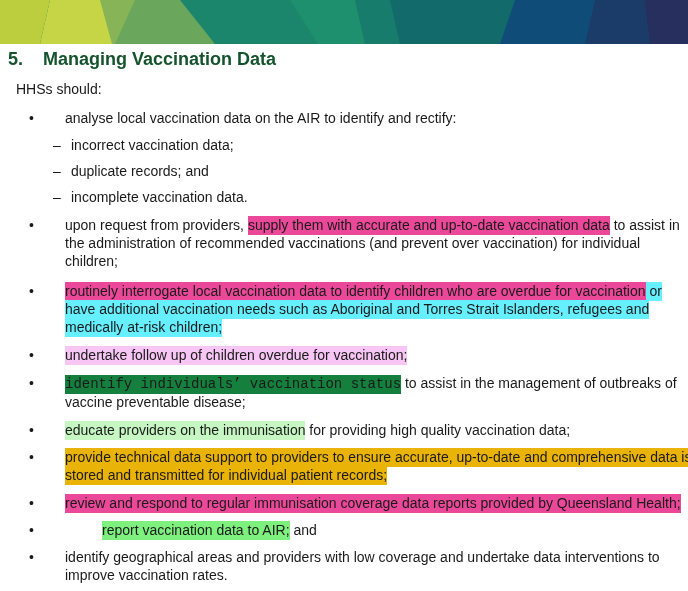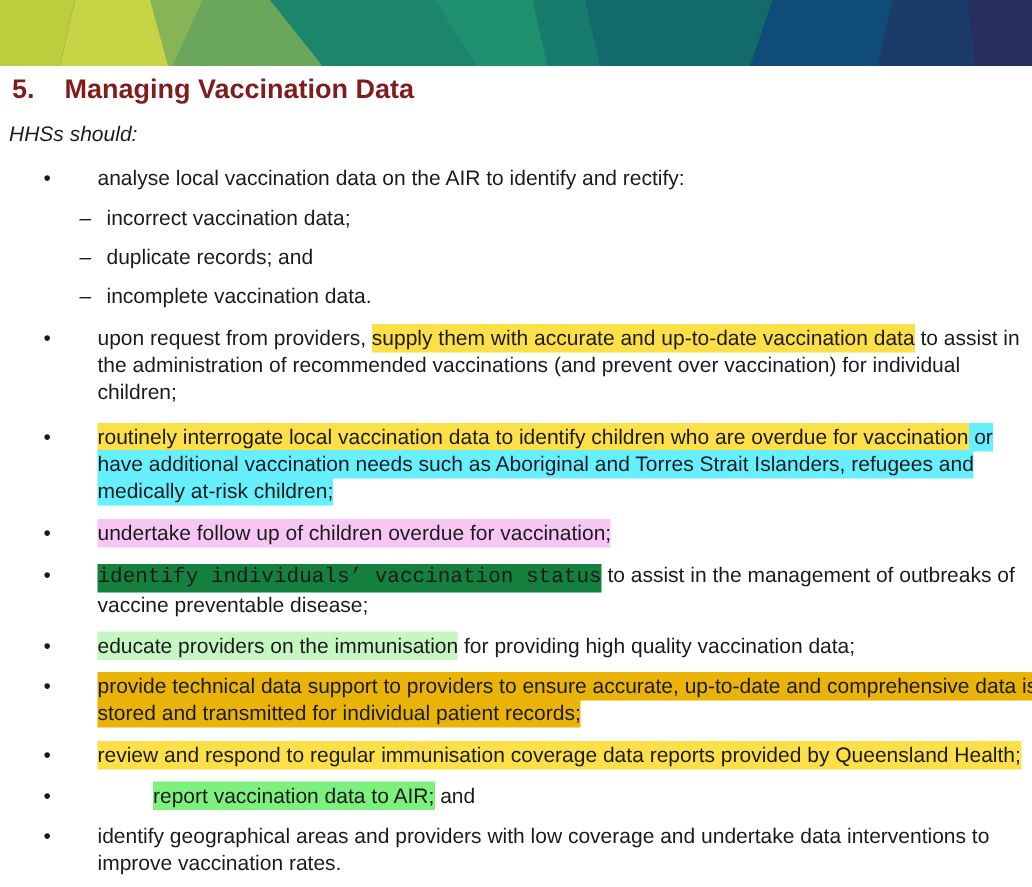--- a/index.html
+++ b/index.html
@@ -3,34 +3,34 @@
 <meta charset="utf-8">
 <style>
   html, body { margin: 0; padding: 0; }
   body {
     width: 688px; height: 591px; overflow: hidden; background: #ffffff;
     font-family: "Liberation Sans", sans-serif; color: #1a1a1a; position: relative;
   }
   .banner { position: absolute; left: 0; top: 0; width: 688px; height: 44px; overflow: hidden; }
   .banner svg { display: block; }
   .heading {
-    position: absolute; left: 8px; top: 49px; font-size: 18px; font-weight: bold; color: #7f1d1d;
+    position: absolute; left: 8px; top: 49px; font-size: 18px; font-weight: bold; color: #14532d;
     white-space: nowrap;
   }
   .heading .num { display: inline-block; width: 35px; }
-  .intro { position: absolute; left: 6px; top: 81px; font-size: 14px; font-style: italic; }
+  .intro { position: absolute; left: 16px; top: 81px; font-size: 14px; }
   .list { position: absolute; left: 0; top: 0; width: 688px; }
   .item { position: absolute; left: 0; width: 688px; font-size: 14px; line-height: 18px; }
   .bullet { position: absolute; left: 29px; top: 0; width: 8px; font-size: 14px; }
   .txt { position: absolute; left: 65px; width: 630px; }
   .sub { position: absolute; left: 0; font-size: 14px; line-height: 18px; }
   .dash { position: absolute; left: 53px; }
   .subtxt { position: absolute; left: 71px; white-space: nowrap; }
   .hl { padding: 1px 0 2px 0; -webkit-box-decoration-break: clone; box-decoration-break: clone; }
-  .hl-yellow { background: #fde047; }
+  .hl-yellow { background: #ec4899; }
   .hl-cyan { background: #66f0ff; }
   .hl-pink { background: #f7c6f4; margin-top: 36px; }
   .hl-lightcyan { background: #15803d; font-family: Liberation Mono, monospace; }
   .hl-lightgreen { background: #c6f7c2; }
   .hl-lavender { background: #eab308; }
   .hl-green { background: #7df07d; margin-left: 37px; }
 </style>
 </head>
 <body>
 

